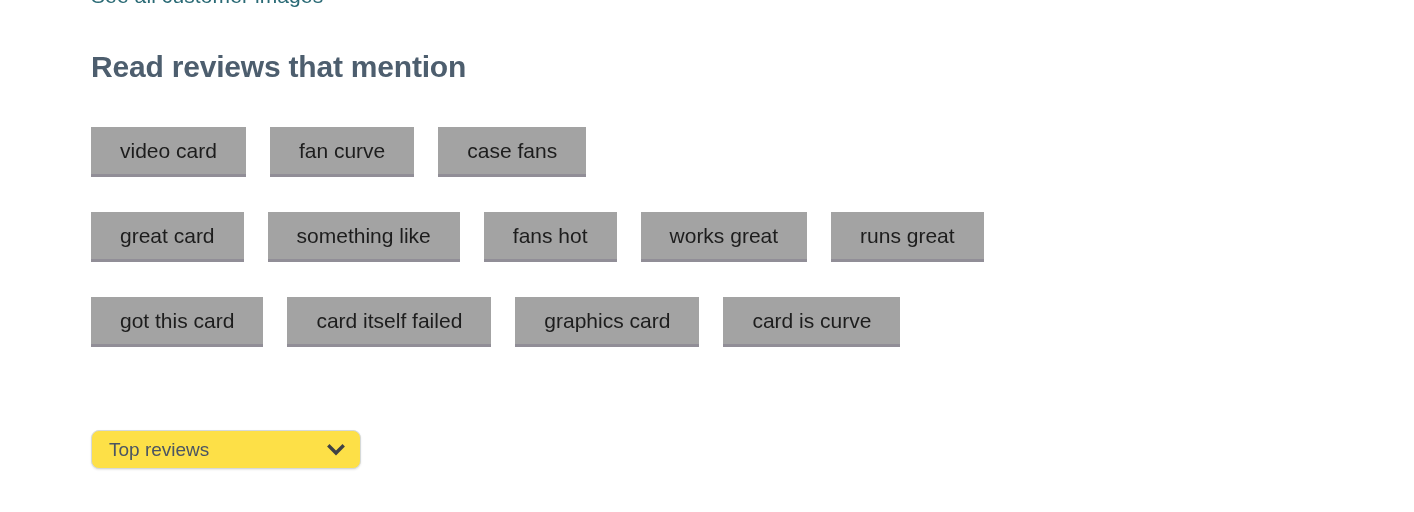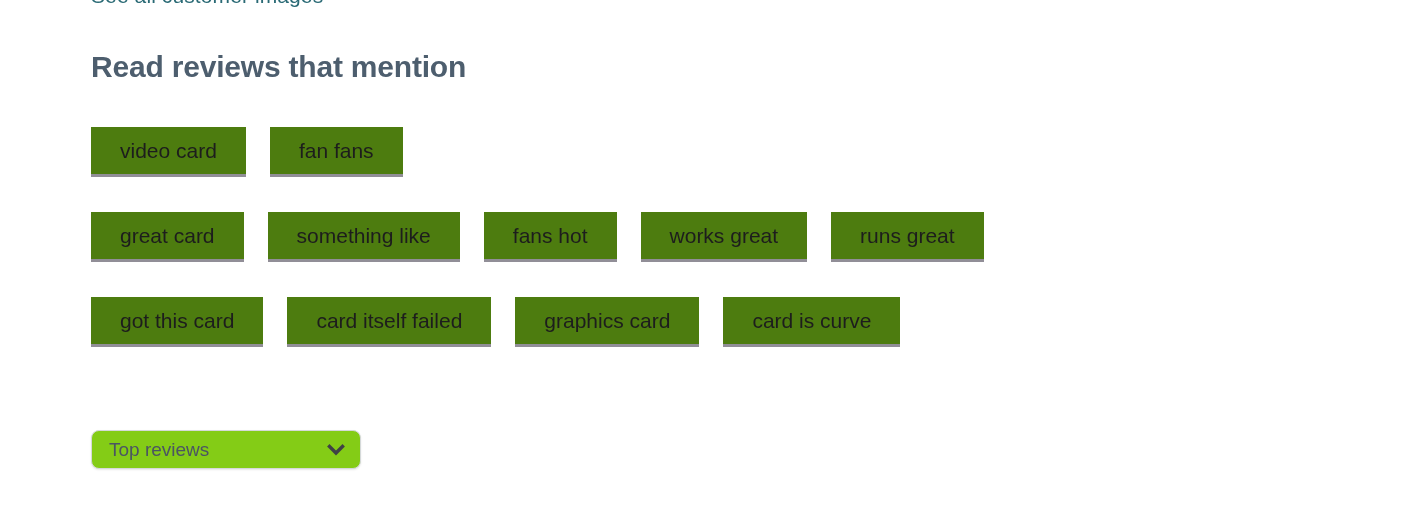--- a/index.html
+++ b/index.html
@@ -62,41 +62,41 @@
   }
   .tag-row:last-child {
     margin-bottom: 0;
   }
   .review-tag {
     display: inline-flex;
     align-items: center;
     justify-content: center;
     height: 50px;
     padding: 0 29px;
-    background: #4d7c0f;
+    background: #a3a3a3;
     border: none;
     border-bottom: 3px solid #918e97;
     font-family: "Liberation Sans", sans-serif;
     font-size: 21px;
     color: #1d1d1d;
     line-height: 1;
     white-space: nowrap;
     cursor: pointer;
     box-sizing: border-box;
   }
 
   
   .sort-dropdown {
     position: absolute;
     left: 91px;
     top: 430px;
     width: 270px;
     height: 39px;
     box-sizing: border-box;
-    background: #84cc16;
+    background: #fde047;
     border: 1px solid #d5d9d9;
     border-radius: 8px;
     box-shadow: 0 1px 2px rgba(15,17,17,0.10);
     display: flex;
     align-items: center;
     justify-content: space-between;
     padding: 0 13px 0 17px;
     cursor: pointer;
   }
   .sort-dropdown-label {
@@ -120,21 +120,22 @@
 <div class="page">
 
   <a class="customer-images-link">See all customer images</a>
 
   <h2 class="section-heading">Read reviews that mention</h2>
 
   <div class="tag-rows">
 
     <div class="tag-row">
       <button class="review-tag">video card</button>
-      <button class="review-tag">fan fans</button>
+      <button class="review-tag">fan curve</button>
+      <button class="review-tag">case fans</button>
     </div>
 
     <div class="tag-row">
       <button class="review-tag">great card</button>
       <button class="review-tag">something like</button>
       <button class="review-tag">fans hot</button>
       <button class="review-tag">works great</button>
       <button class="review-tag">runs great</button>
     </div>
 

